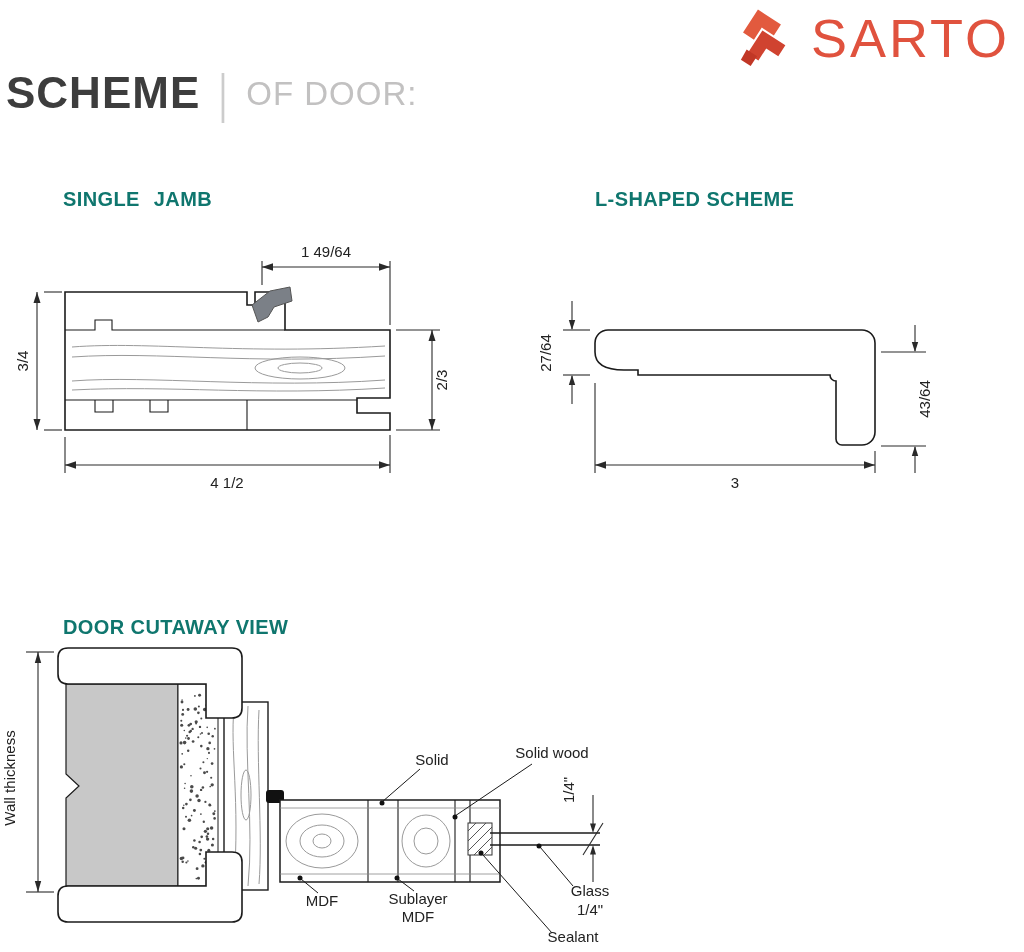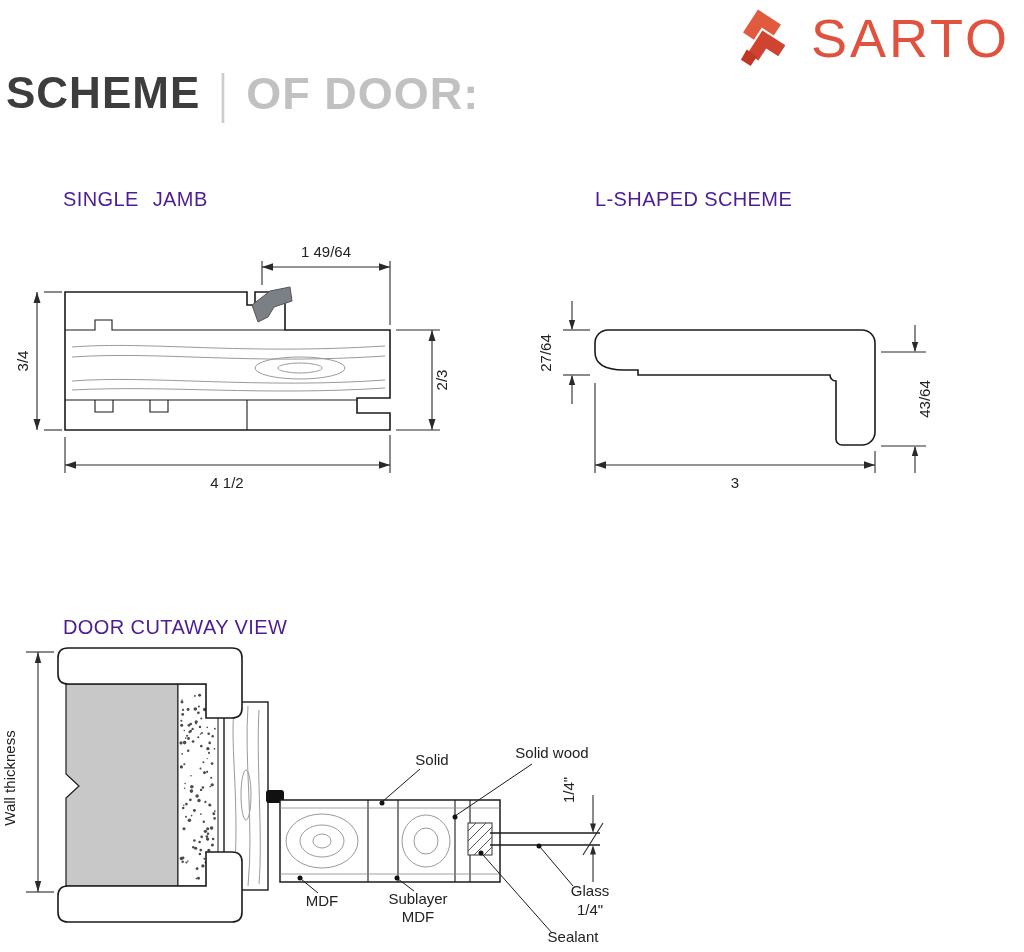--- a/index.html
+++ b/index.html
@@ -3,22 +3,22 @@
 <meta charset="utf-8">
 <style>
   html,body{margin:0;padding:0;background:#ffffff;}
   .canvas{position:relative;width:1024px;height:952px;background:#fff;overflow:hidden;
           font-family:"Liberation Sans", sans-serif;}
   .brand{position:absolute;top:6px;right:14px;display:flex;align-items:center;gap:16px;}
   .brand-name{font-size:54px;color:#e0523e;letter-spacing:3px;font-weight:400;}
   .title{position:absolute;top:66px;left:6px;display:flex;align-items:center;line-height:1;}
   .title .primary{font-weight:bold;font-size:44px;color:#3d3d3d;letter-spacing:1px;}
   .title .sep{font-size:54px;color:#cccccc;font-weight:normal;margin:0 16px;transform:scaleX(.6);}
-  .title .secondary{font-size:45px;color:#c2c1c1;letter-spacing:1px;font-weight:bold;}
-  .sec-h{position:absolute;font-size:20px;font-weight:normal;color:#4c1d95;letter-spacing:.4px;z-index:2;}
+  .title .secondary{font-size:33px;color:#c2c1c1;letter-spacing:1px;}
+  .sec-h{position:absolute;font-size:20px;font-weight:bold;color:#0f766e;letter-spacing:.4px;z-index:2;}
   .sec-h.sj{top:188px;left:63px;word-spacing:8px;}
   .sec-h.lc{top:188px;left:595px;}
   .sec-h.cv{top:616px;left:63px;}
   svg{position:absolute;font-family:"Liberation Sans", sans-serif;}
   svg text{fill:#222;font-size:15px;}
   .outline{fill:#ffffff;stroke:#1b1b1b;stroke-width:1.6;}
   .thin{stroke:#1b1b1b;stroke-width:1.1;fill:none;}
   .dim{stroke:#2a2a2a;stroke-width:1.1;fill:none;}
   .arrow{fill:#2a2a2a;stroke:none;}
   .grain{stroke:#9a9a9a;stroke-width:1;fill:none;}

